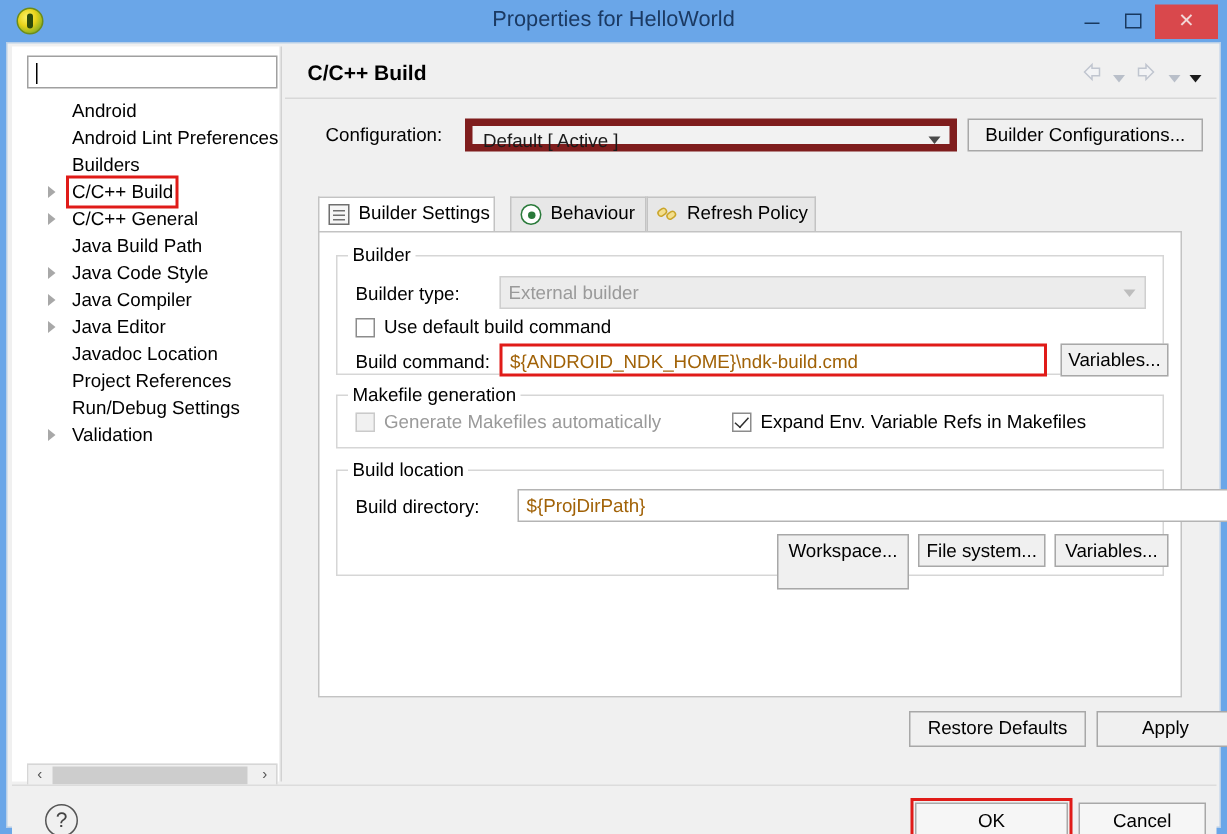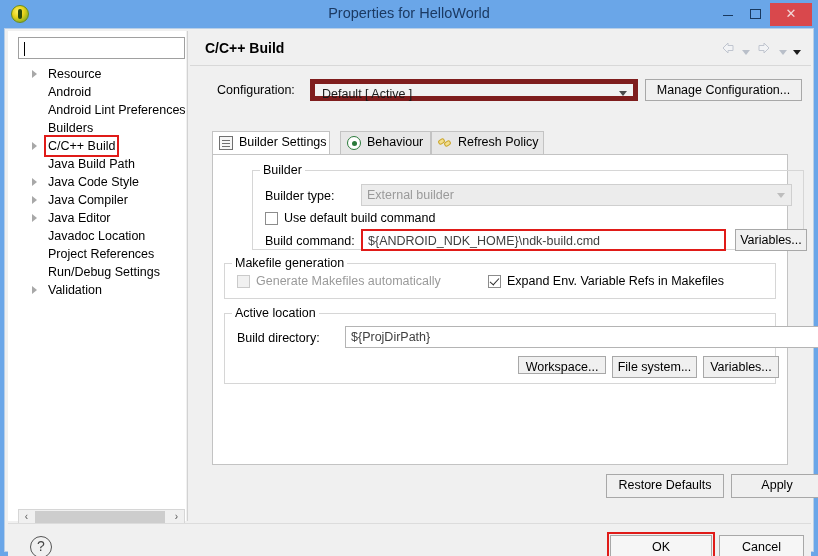--- a/index.html
+++ b/index.html
@@ -392,21 +392,21 @@
   }
   .group > .gtitle {
     position: absolute;
     left: 7px; top: -8px;
     background: #ffffff;
     padding: 0 3px;
     font-size: 12.5px;
     color: #000;
   }
 
-  #grp-builder { left: 11px; top: 15px; width: 552px; height: 80px; margin-left: 28px; }
+  #grp-builder { left: 11px; top: 15px; width: 552px; height: 80px; }
   #grp-makefile { left: 11px; top: 108px; width: 552px; height: 36px; }
   #grp-location { left: 11px; top: 158px; width: 552px; height: 71px; }
 
   .fld-label {
     position: absolute;
     font-size: 12.5px;
     color: #000;
   }
   .fld-label.disabled { color: #9a9a9a; }
 
@@ -414,21 +414,21 @@
     position: absolute;
     border: 1px solid #b4b4b4;
     background: #ffffff;
     box-sizing: border-box;
     height: 22px;
   }
   .textfield .txt {
     position: absolute;
     left: 5px; top: 3px;
     font-size: 12.5px;
-    color: #404040;
+    color: #a16207;
     white-space: nowrap;
   }
   .textfield.disabled {
     background: #ececec;
     border-color: #cfcfcf;
   }
   .textfield.disabled .txt { color: #9a9a9a; }
   .textfield.redbox {
     border: 2px solid #e01b18;
   }
@@ -551,35 +551,35 @@
   <div id="dialog">
 
     <div id="left-pane">
       <div id="filter-box">
         <div id="caret"></div>
         <input id="filter-input" type="text" value="" placeholder="" style="">
       </div>
 
       <div id="tree">
         <div class="tree-item">
-          <span class="arrow"></span>
-          <span class="lbl">Resource</span>
-        </div>
-        <div class="tree-item">
           <span class="lbl">Android</span>
         </div>
         <div class="tree-item">
           <span class="lbl">Android Lint Preferences</span>
         </div>
         <div class="tree-item">
           <span class="lbl">Builders</span>
         </div>
         <div class="tree-item highlight">
           <span class="arrow"></span>
           <span class="lbl">C/C++ Build</span>
+        </div>
+        <div class="tree-item">
+          <span class="arrow"></span>
+          <span class="lbl">C/C++ General</span>
         </div>
         <div class="tree-item">
           <span class="lbl">Java Build Path</span>
         </div>
         <div class="tree-item">
           <span class="arrow"></span>
           <span class="lbl">Java Code Style</span>
         </div>
         <div class="tree-item">
           <span class="arrow"></span>
@@ -634,21 +634,21 @@
         </div>
       </div>
       <div id="header-sep"></div>
 
       <div id="config-row">
         <div id="config-label">Configuration:</div>
         <div id="config-combo">
           <span class="val">Default  [ Active ]</span>
           <span class="dd"></span>
         </div>
-        <div id="manage-btn">Manage Configuration...</div>
+        <div id="manage-btn">Builder Configurations...</div>
       </div>
 
       <div id="tabs">
         <div class="tab active" style="left:0px; width:118px;">
           <span class="ticon icon-list">
               <i></i>
               <i></i>
               <i></i>
             </span>
           <span>Builder Settings</span>
@@ -691,28 +691,28 @@
           <span class="gtitle">Makefile generation</span>
 
           <div class="checkbox disabled" style="left:12px; top:11px;"></div>
           <span class="fld-label disabled" style="left:31px; top:10px;">Generate Makefiles automatically</span>
 
           <div class="checkbox checked" style="left:263px; top:11px;"></div>
           <span class="fld-label" style="left:282px; top:10px;">Expand Env. Variable Refs in Makefiles</span>
         </div>
 
         <div class="group" id="grp-location">
-          <span class="gtitle">Active location</span>
+          <span class="gtitle">Build location</span>
 
           <span class="fld-label" style="left:12px; top:17px;">Build directory:</span>
           <div class="textfield" style="left:120px; top:12px; width:492px;">
             <span class="txt">${ProjDirPath}</span>
           </div>
 
-          <div class="btn" style="left:293px; top:42px; width:88px; height:18px;">Workspace...</div>
+          <div class="btn" style="left:293px; top:42px; width:88px; height:37px;">Workspace...</div>
           <div class="btn" style="left:387px; top:42px; width:85px; height:22px;">File system...</div>
           <div class="btn" style="left:478px; top:42px; width:76px; height:22px;">Variables...</div>
         </div>
 
       </div>
 
       <div class="btn" id="restore-btn">Restore Defaults</div>
       <div class="btn" id="apply-btn">Apply</div>
     </div>
 

